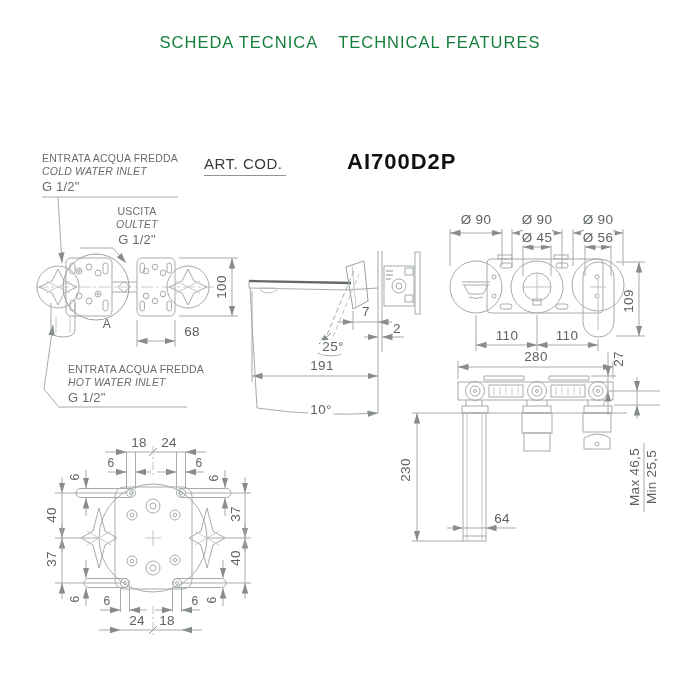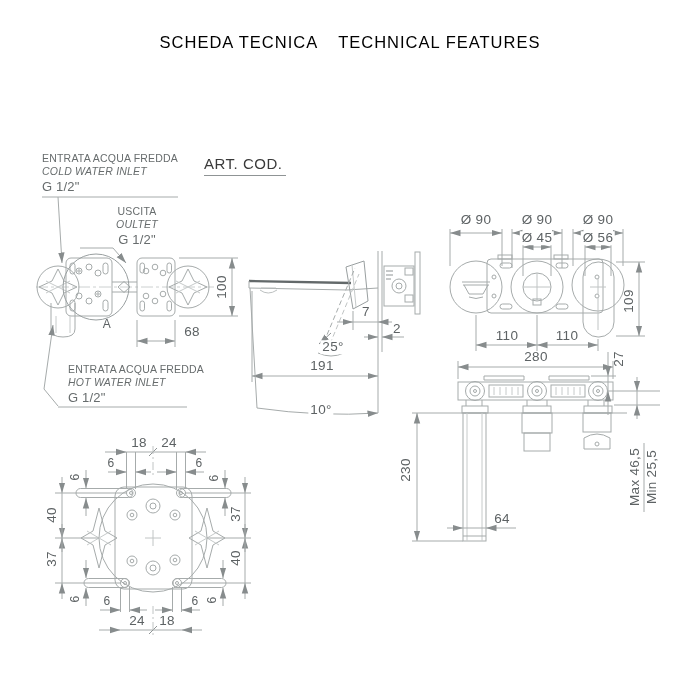--- a/index.html
+++ b/index.html
@@ -7,21 +7,21 @@
         font-family:"Liberation Sans",sans-serif;}
   svg{position:absolute;left:0;top:0;}
   
   .t{position:absolute;transform:translate(-50%,-50%);font-size:13.5px;color:#5d6264;
      white-space:nowrap;letter-spacing:.3px;line-height:1;}
   .rot{transform:translate(-50%,-50%) rotate(-90deg);}
   .bg{background:#fff;padding:0 2px;}
   .sm{font-size:12px;}
   
   .title{position:absolute;top:33px;left:0;width:700px;display:flex;justify-content:center;
-         gap:20px;font-size:16.5px;letter-spacing:1px;color:#000000;}
+         gap:20px;font-size:16.5px;letter-spacing:1px;color:#15803d;}
   .artline{position:absolute;top:76px;left:0;width:564px;height:24px;color:#2e2e2e;}
   .artlabel{position:absolute;left:204px;top:79px;font-size:15px;letter-spacing:.5px;
             border-bottom:1px solid #8f9495;padding:0 4px 3px 0;color:#3a3a3a;}
   .artcode{position:absolute;left:347px;top:73px;font-size:22px;font-weight:bold;
            letter-spacing:1px;color:#111;}
   
   .lbl{position:absolute;font-size:10.5px;color:#676c6d;letter-spacing:.2px;line-height:1.2;}
   .lbl .it{font-style:italic;}
   .lbl .g{font-size:13px;margin-top:2px;}
   .ctr{transform:translateX(-50%);text-align:center;}
@@ -276,20 +276,21 @@
     <line x1="245" y1="493" x2="245" y2="583"></line>
   </g>
 </svg>
 
 <div class="title">
   <span>SCHEDA TECNICA</span>
   <span>TECHNICAL FEATURES</span>
 </div>
 <div class="artline">
   <span class="artlabel">ART. COD.</span>
+  <span class="artcode">AI700D2P</span>
 </div>
 
 <div class="lbl" style="left:42px;top:152px;">
   <div>ENTRATA ACQUA FREDDA</div>
   <div class="it">COLD WATER INLET</div>
   <div class="g">G 1/2"</div>
 </div>
 <div class="lbl ctr" style="left:137px;top:205px;">
   <div>USCITA</div>
   <div class="it">OULTET</div>

